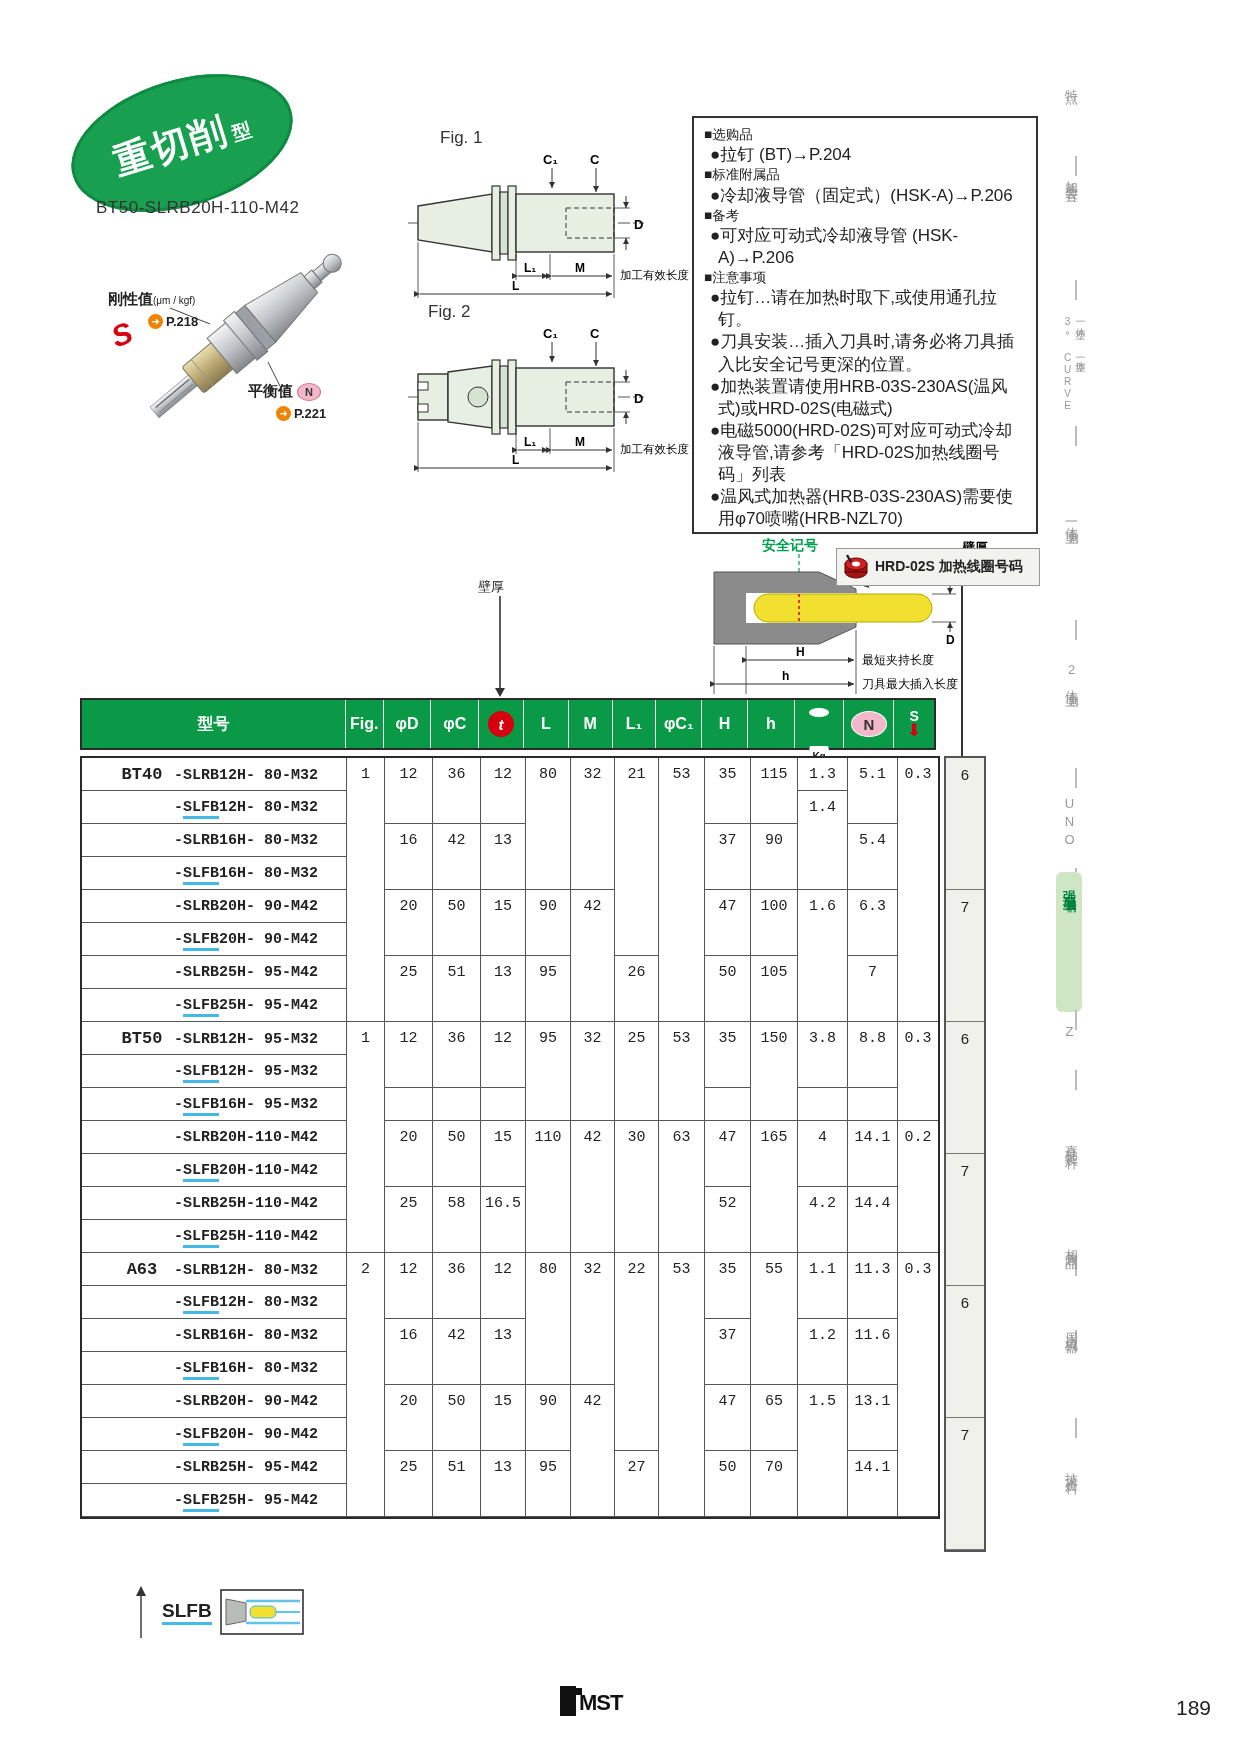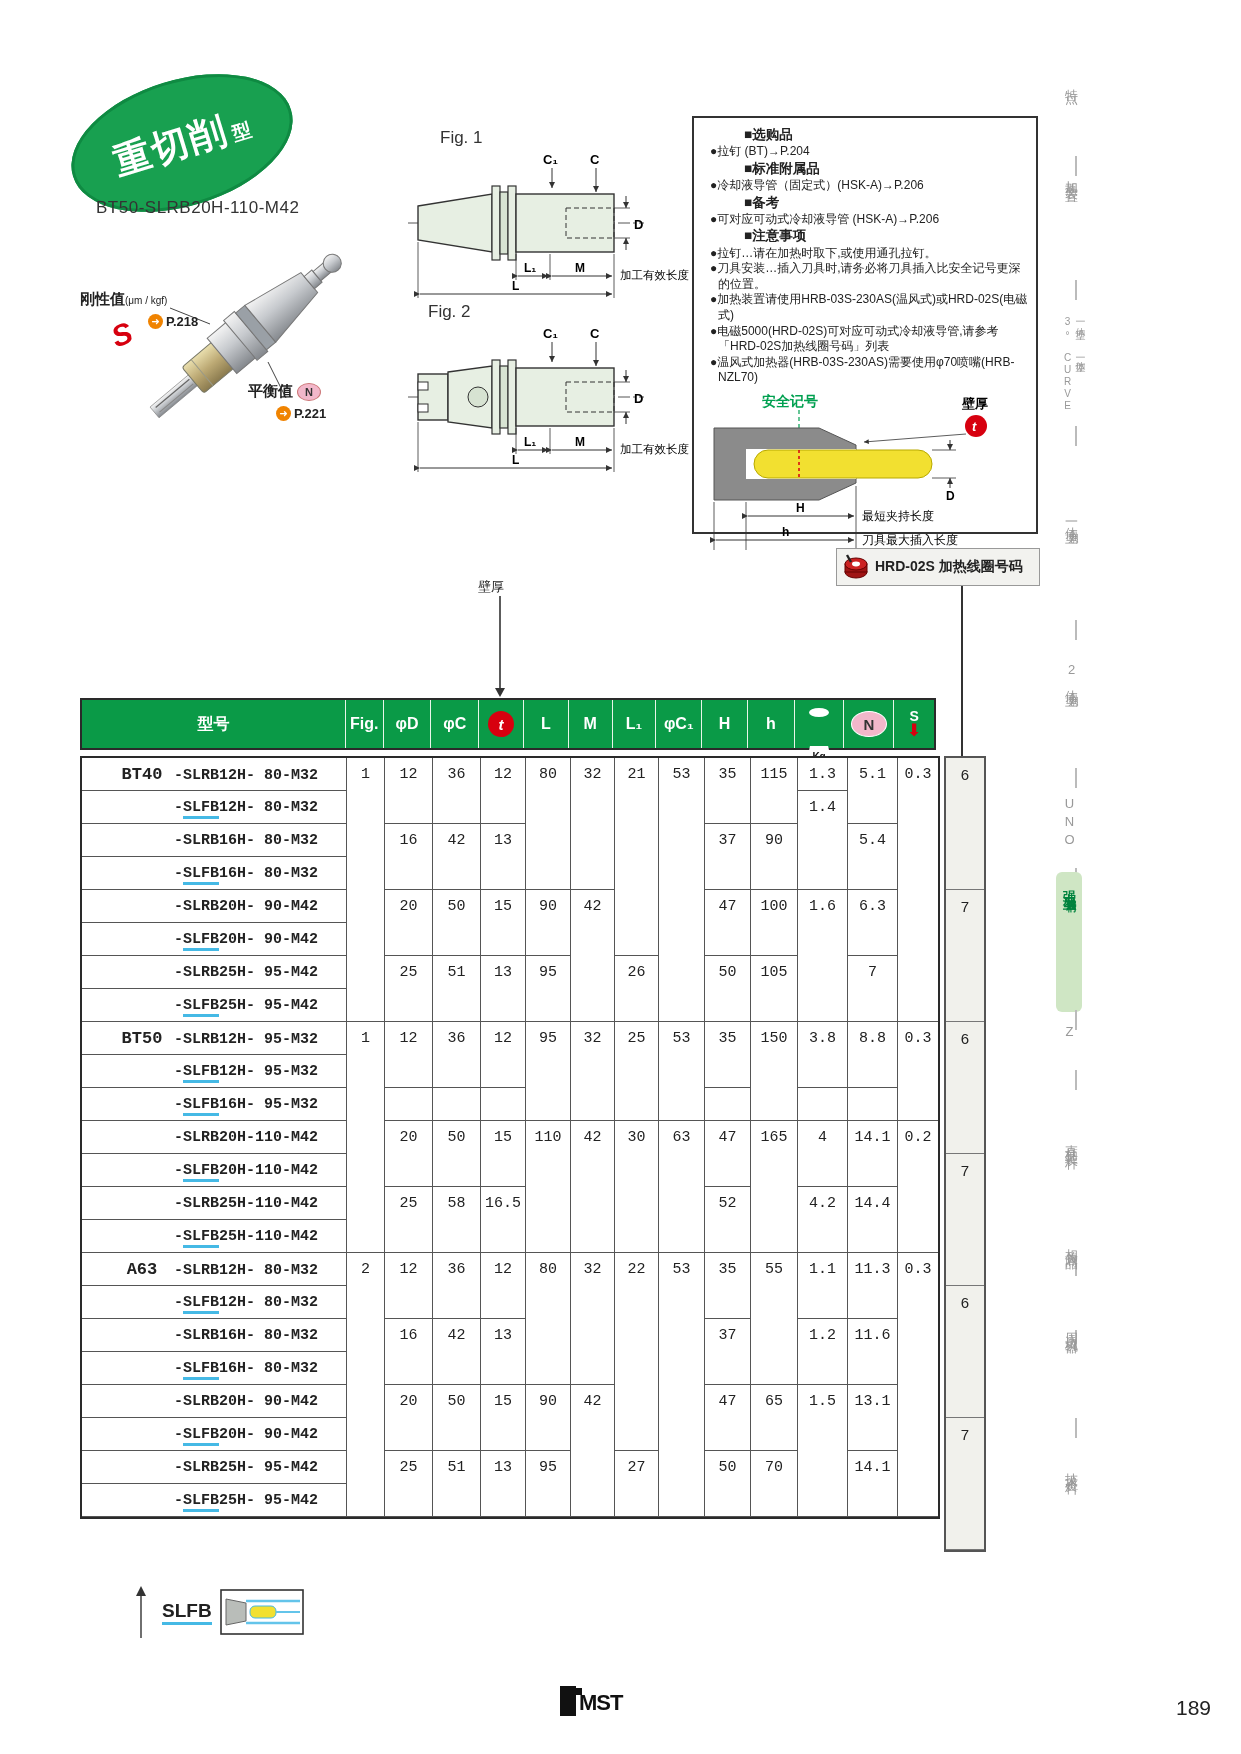--- a/index.html
+++ b/index.html
@@ -25,22 +25,22 @@
   .n-oval-sm{display:inline-flex;align-items:center;justify-content:center;width:22px;height:16px;
         border-radius:50%;background:#f2b7ca;border:1px solid #c77;font-size:11px;font-weight:bold;color:#333;}
   .stamp-s{left:112px;top:318px;color:#d7000f;font-size:30px;font-weight:bold;transform:rotate(-20deg);font-style:italic;}
 
   
   .figlab{font-size:17px;color:#333;}
 
   
   .infobox{left:692px;top:116px;width:346px;height:418px;border:2px solid #333;background:#fff;
            padding:8px 8px 0 10px;box-sizing:border-box;}
-  .ib-title{font-size:13.5px;font-weight:bold;line-height:1.35;margin-left:40px;}
-  .ib-item{font-size:12px;line-height:1.3;padding-left:14px;text-indent:-8px;}
+  .ib-title{font-size:13.5px;font-weight:normal;line-height:1.35;}
+  .ib-item{font-size:17px;line-height:1.3;padding-left:14px;text-indent:-8px;}
 
   
   .coilbox{left:836px;top:548px;width:204px;height:38px;background:#f2f2ef;border:1px solid #999;
            display:flex;align-items:center;gap:6px;padding:0 6px;box-sizing:border-box;}
   .coilbox .lbl{font-size:14px;font-weight:bold;color:#222;}
   .vline{left:961px;top:586px;width:2px;height:170px;background:#333;}
 
   .wall-note{left:478px;top:578px;font-size:13px;color:#222;}
 
   
@@ -132,21 +132,21 @@
     <rect x="4" y="-24" width="12" height="48" fill="#9aa0a6" stroke="#777"></rect>
     <polygon points="16,-24 80,-13 80,13 16,24" fill="url(#met)" stroke="#777"></polygon>
     <rect x="80" y="-8" width="10" height="16" fill="url(#met)" stroke="#777"></rect>
     <rect x="90" y="-6" width="14" height="12" fill="url(#met)" stroke="#777"></rect>
     <circle cx="110" cy="0" r="9" fill="url(#met)" stroke="#777"></circle>
   </g>
   <polyline points="52,96 92,112" fill="none" stroke="#444" stroke-width="1"></polyline>
   <polyline points="168,186 150,150" fill="none" stroke="#444" stroke-width="1"></polyline>
 </svg>
 
-<div class="abs anno" style="left:80px;top:290px;">
+<div class="abs anno" style="left:108px;top:290px;">
   <span>刚性值</span><small>(μm / kgf)</small>
 </div>
 <div class="abs refrow" style="left:148px;top:314px;">
   <span class="oarr">➜</span>
   <span>P.218</span>
 </div>
 <div class="abs stamp-s">S</div>
 <div class="abs anno" style="left:248px;top:382px;display:flex;align-items:center;gap:4px;">
   <span>平衡值</span>
   <span class="n-oval-sm">N</span>

